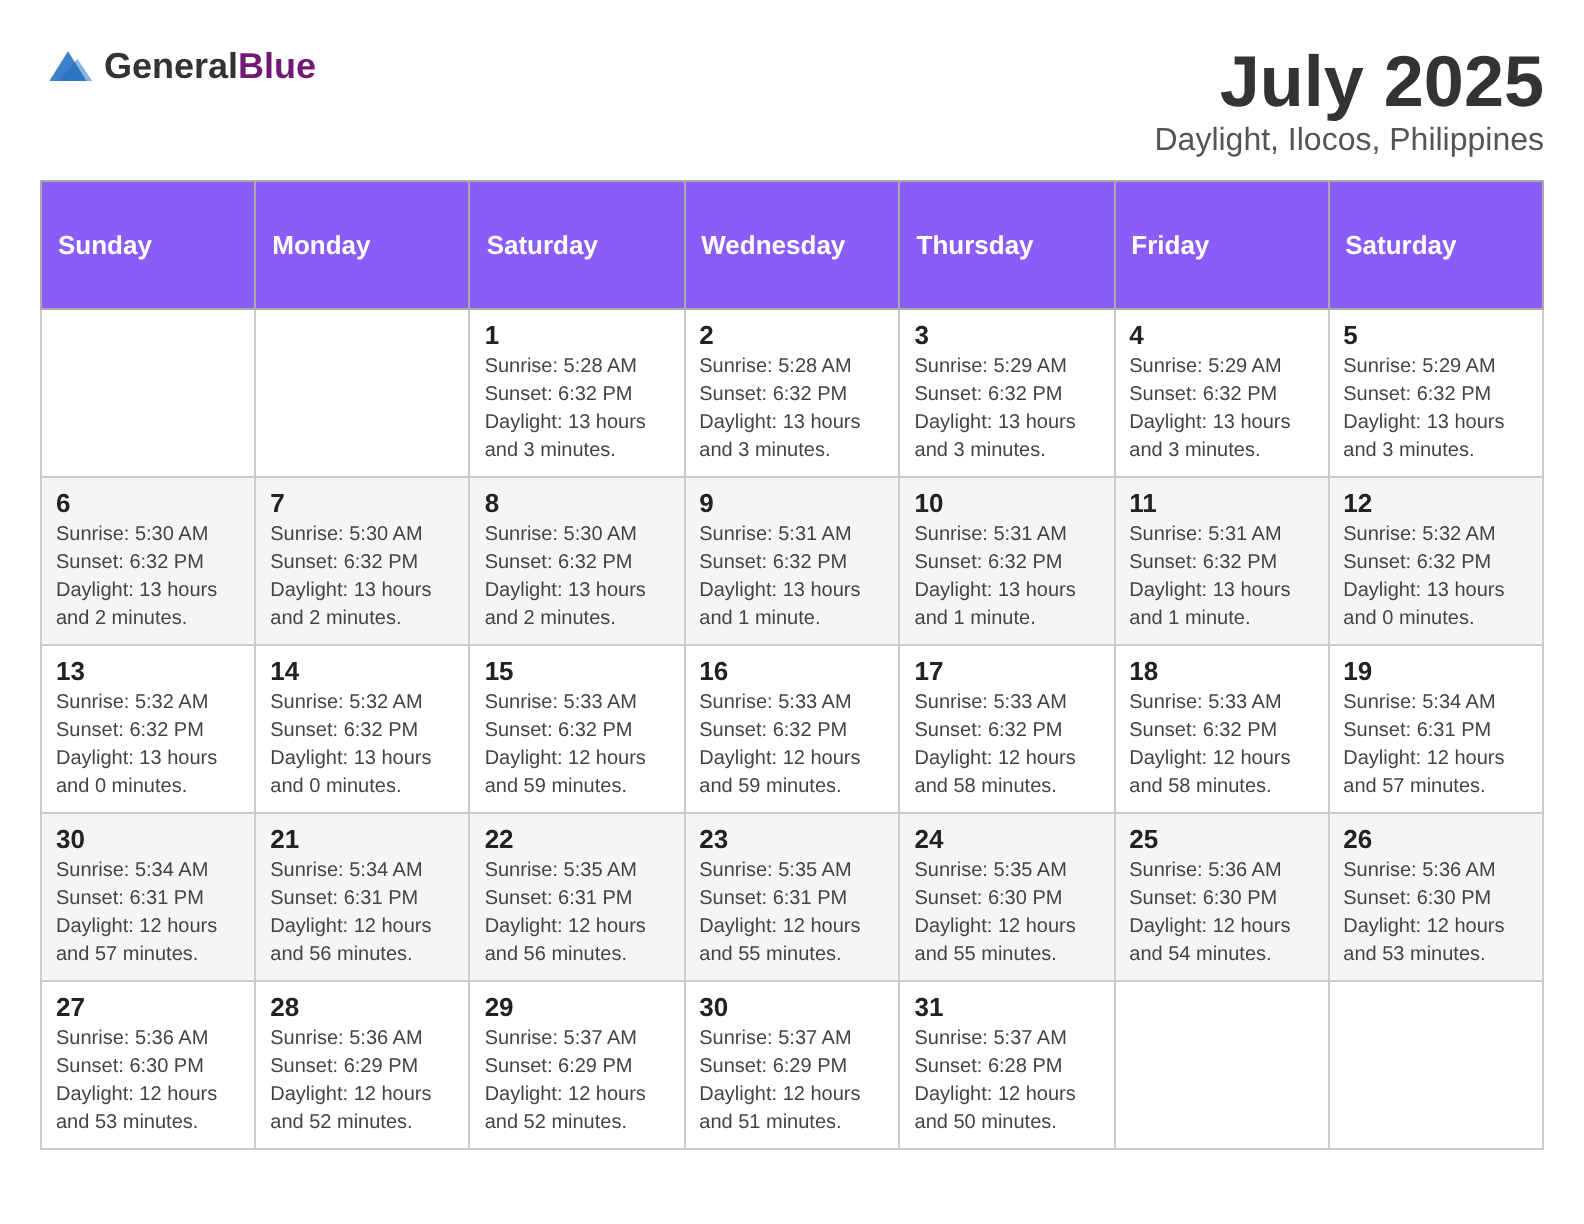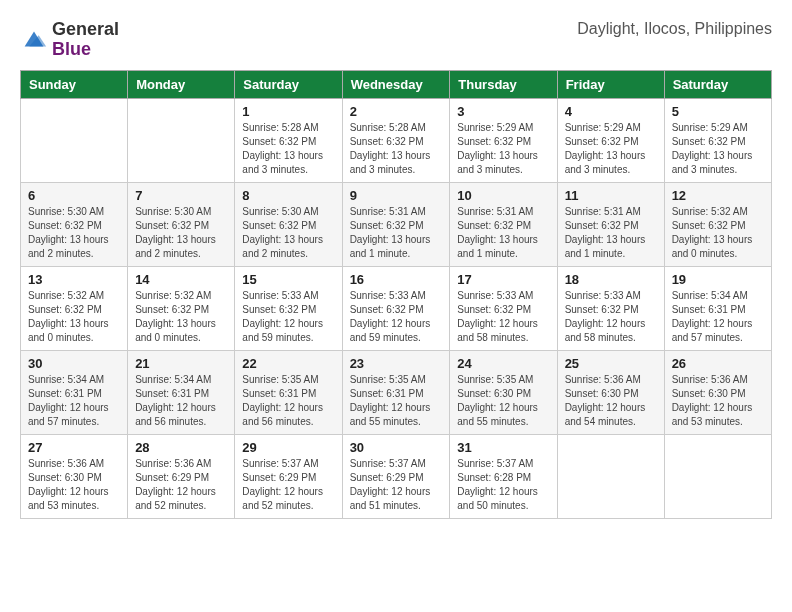--- a/index.html
+++ b/index.html
@@ -16,21 +16,21 @@
       align-items: flex-start;
       margin-bottom: 10px;
     }
     .logo {
       display: flex;
       align-items: center;
       gap: 4px;
     }
     .logo-text {
       display: flex;
-      flex-direction: column;
+      flex-direction: row;
       line-height: 1.1;
     }
     .logo-general {
       font-size: 18px;
       font-weight: bold;
       color: #333;
     }
     .logo-blue {
       font-size: 18px;
       font-weight: bold;
@@ -51,25 +51,25 @@
     .subtitle {
       font-size: 16px;
       color: #555;
     }
     .calendar {
       width: 100%;
       border-collapse: collapse;
       border: 1px solid #ccc;
     }
     .calendar th {
-      background-color: #15803d;
+      background-color: #8b5cf6;
       color: #fff;
       font-size: 13px;
       font-weight: bold;
-      padding: 6px 8px;
+      padding: 24px 8px;
       text-align: left;
       border: 1px solid #aaa;
     }
     .calendar td {
       vertical-align: top;
       padding: 5px 7px;
       border: 1px solid #ccc;
       font-size: 10.5px;
       color: #333;
       width: 108px;
@@ -103,20 +103,21 @@
     <svg class="logo-icon" viewBox="0 0 30 30" xmlns="http://www.w3.org/2000/svg">
       <polygon points="5,22 15,6 25,22" fill="#1a6bbf" opacity="0.85"></polygon>
       <polygon points="10,22 20,10 28,22" fill="#1a6bbf" opacity="0.5"></polygon>
     </svg>
     <div class="logo-text">
       <span class="logo-general">General</span>
       <span class="logo-blue">Blue</span>
     </div>
   </div>
   <div class="title-block">
+    <div class="main-title">July 2025</div>
     <div class="subtitle">Daylight, Ilocos, Philippines</div>
   </div>
 </div>
 
 <table class="calendar">
   <thead>
     <tr>
     <th>Sunday</th>
         <th>Monday</th>
         <th>Saturday</th>

